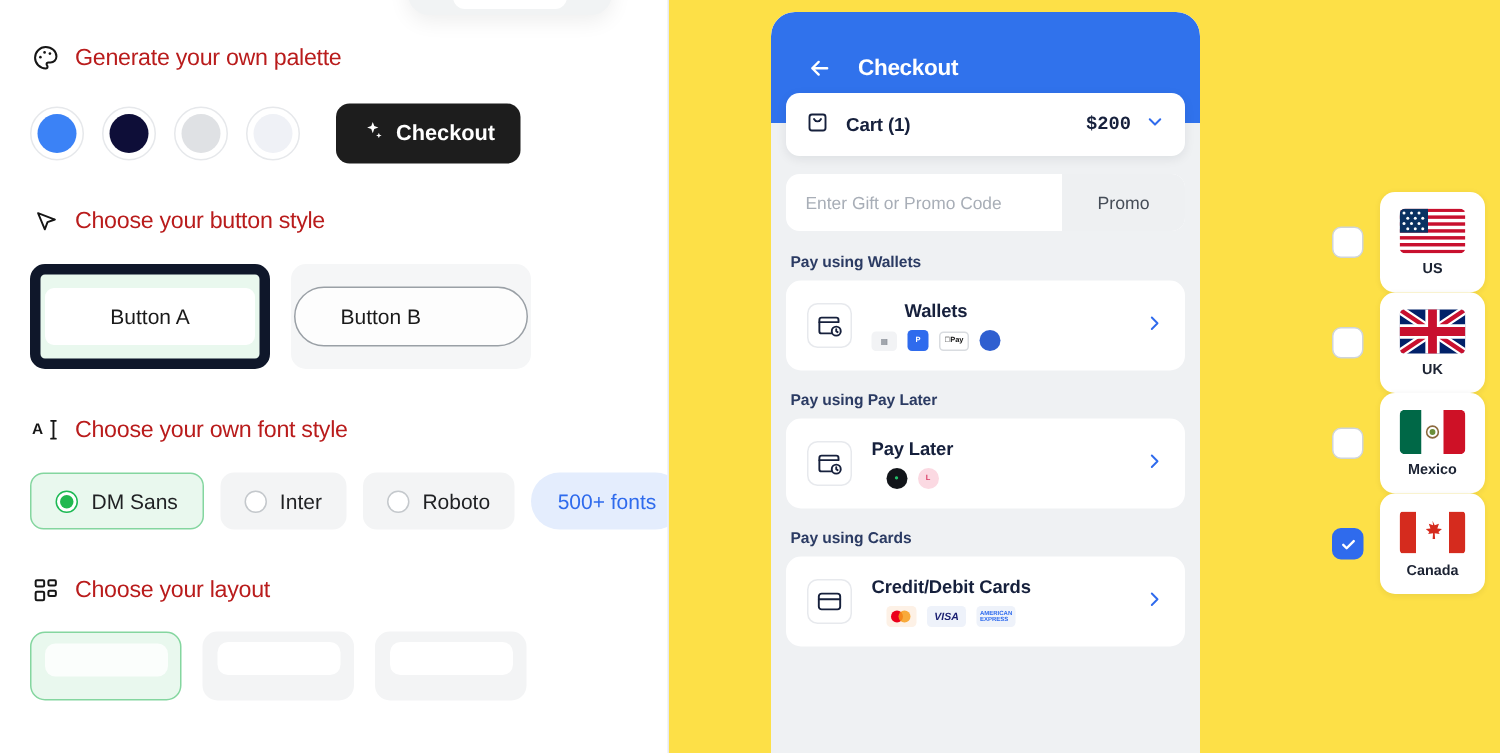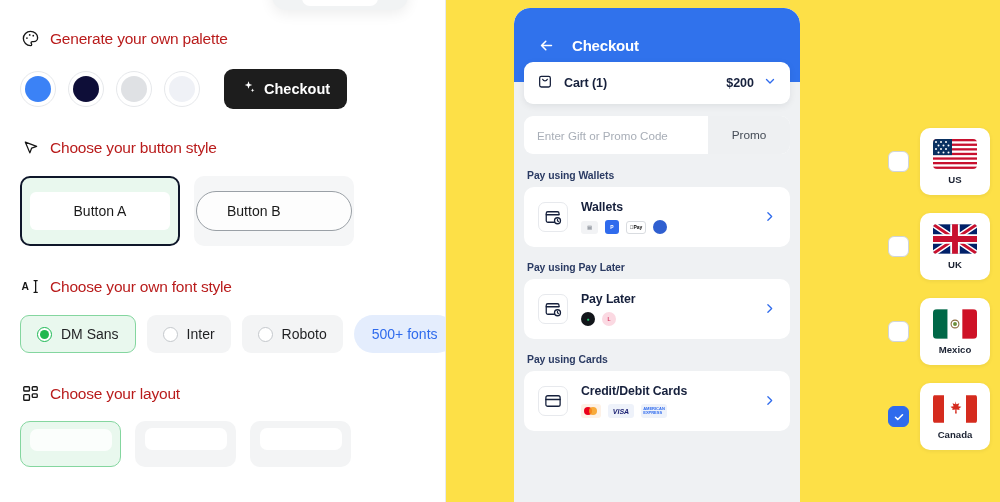--- a/index.html
+++ b/index.html
@@ -87,21 +87,21 @@
   
   .btnstyle-row { display: flex; gap: 14px; margin-top: 18px; }
   .btn-option {
     width: 160px; height: 70px;
     background: #f5f6f7;
     display: flex; align-items: center; justify-content: center;
     position: relative;
   }
   .btn-option.selected {
     background: #e9f8ee;
-    border: 2px solid #0f172a;
+    border: 7px solid #0f172a;
     border-radius: 10px;
   }
   .btn-option.plain { border-radius: 10px; }
   .btn-sample {
     background: #ffffff;
     font-size: 14px;
     color: #1a1a1a;
     padding: 11px 30px;
     white-space: nowrap;
   }
@@ -200,21 +200,21 @@
     top: 54px;
     height: 42px;
     background: #fff;
     border-radius: 9px;
     box-shadow: 0 2px 7px rgba(16,24,40,0.08);
     display: flex; align-items: center;
     padding: 0 13px;
     gap: 11px;
   }
   .cart-label { font-size: 12.5px; font-weight: 700; color: #16203c; letter-spacing: -0.1px; }
-  .cart-right { margin-left: auto; display: flex; align-items: center; gap: 9px; }
+  .cart-right { margin-left: auto; display: flex; align-items: center; gap: 9px; font-family: Liberation Mono, monospace; }
   .cart-amount { font-size: 12.5px; font-weight: 700; color: #16203c; }
 
   .phone-body { padding: 34px 10px 0; }
   .promo {
     display: flex;
     height: 38px;
     background: #fff;
     border-radius: 9px;
     overflow: hidden;
     margin-bottom: 16px;
@@ -256,38 +256,38 @@
     margin-bottom: 15px;
     cursor: pointer;
   }
   .pay-icon {
     width: 30px; height: 30px;
     border: 1px solid #e7e9ed;
     border-radius: 7px;
     display: flex; align-items: center; justify-content: center;
     flex: 0 0 auto;
   }
-  .pay-main { display: flex; flex-direction: column; gap: 6px; }
+  .pay-main { display: flex; flex-direction: column; gap: 6px; align-items: center; }
   .pay-name { font-size: 12.3px; font-weight: 700; color: #16203c; letter-spacing: -0.1px; }
   .brand-row { display: flex; align-items: center; gap: 7px; }
   .chev { margin-left: auto; color: #2f6bed; font-size: 15px; font-weight: 600; }
 
   .brand {
     height: 13px;
     border-radius: 3px;
     display: flex; align-items: center; justify-content: center;
     font-size: 5px; font-weight: 700;
     overflow: hidden;
   }
 
   
   .flags {
     position: absolute;
     right: 10px; top: 128px;
-    display: flex; flex-direction: column; gap: 18px;
+    display: flex; flex-direction: column; 
   }
   .flag-row { display: flex; align-items: center; gap: 11px; }
   .chk {
     width: 21px; height: 21px;
     border-radius: 6px;
     border: 1px solid #cfd4da;
     background: #fff;
     flex: 0 0 auto;
     display: flex; align-items: center; justify-content: center;
     cursor: pointer;

